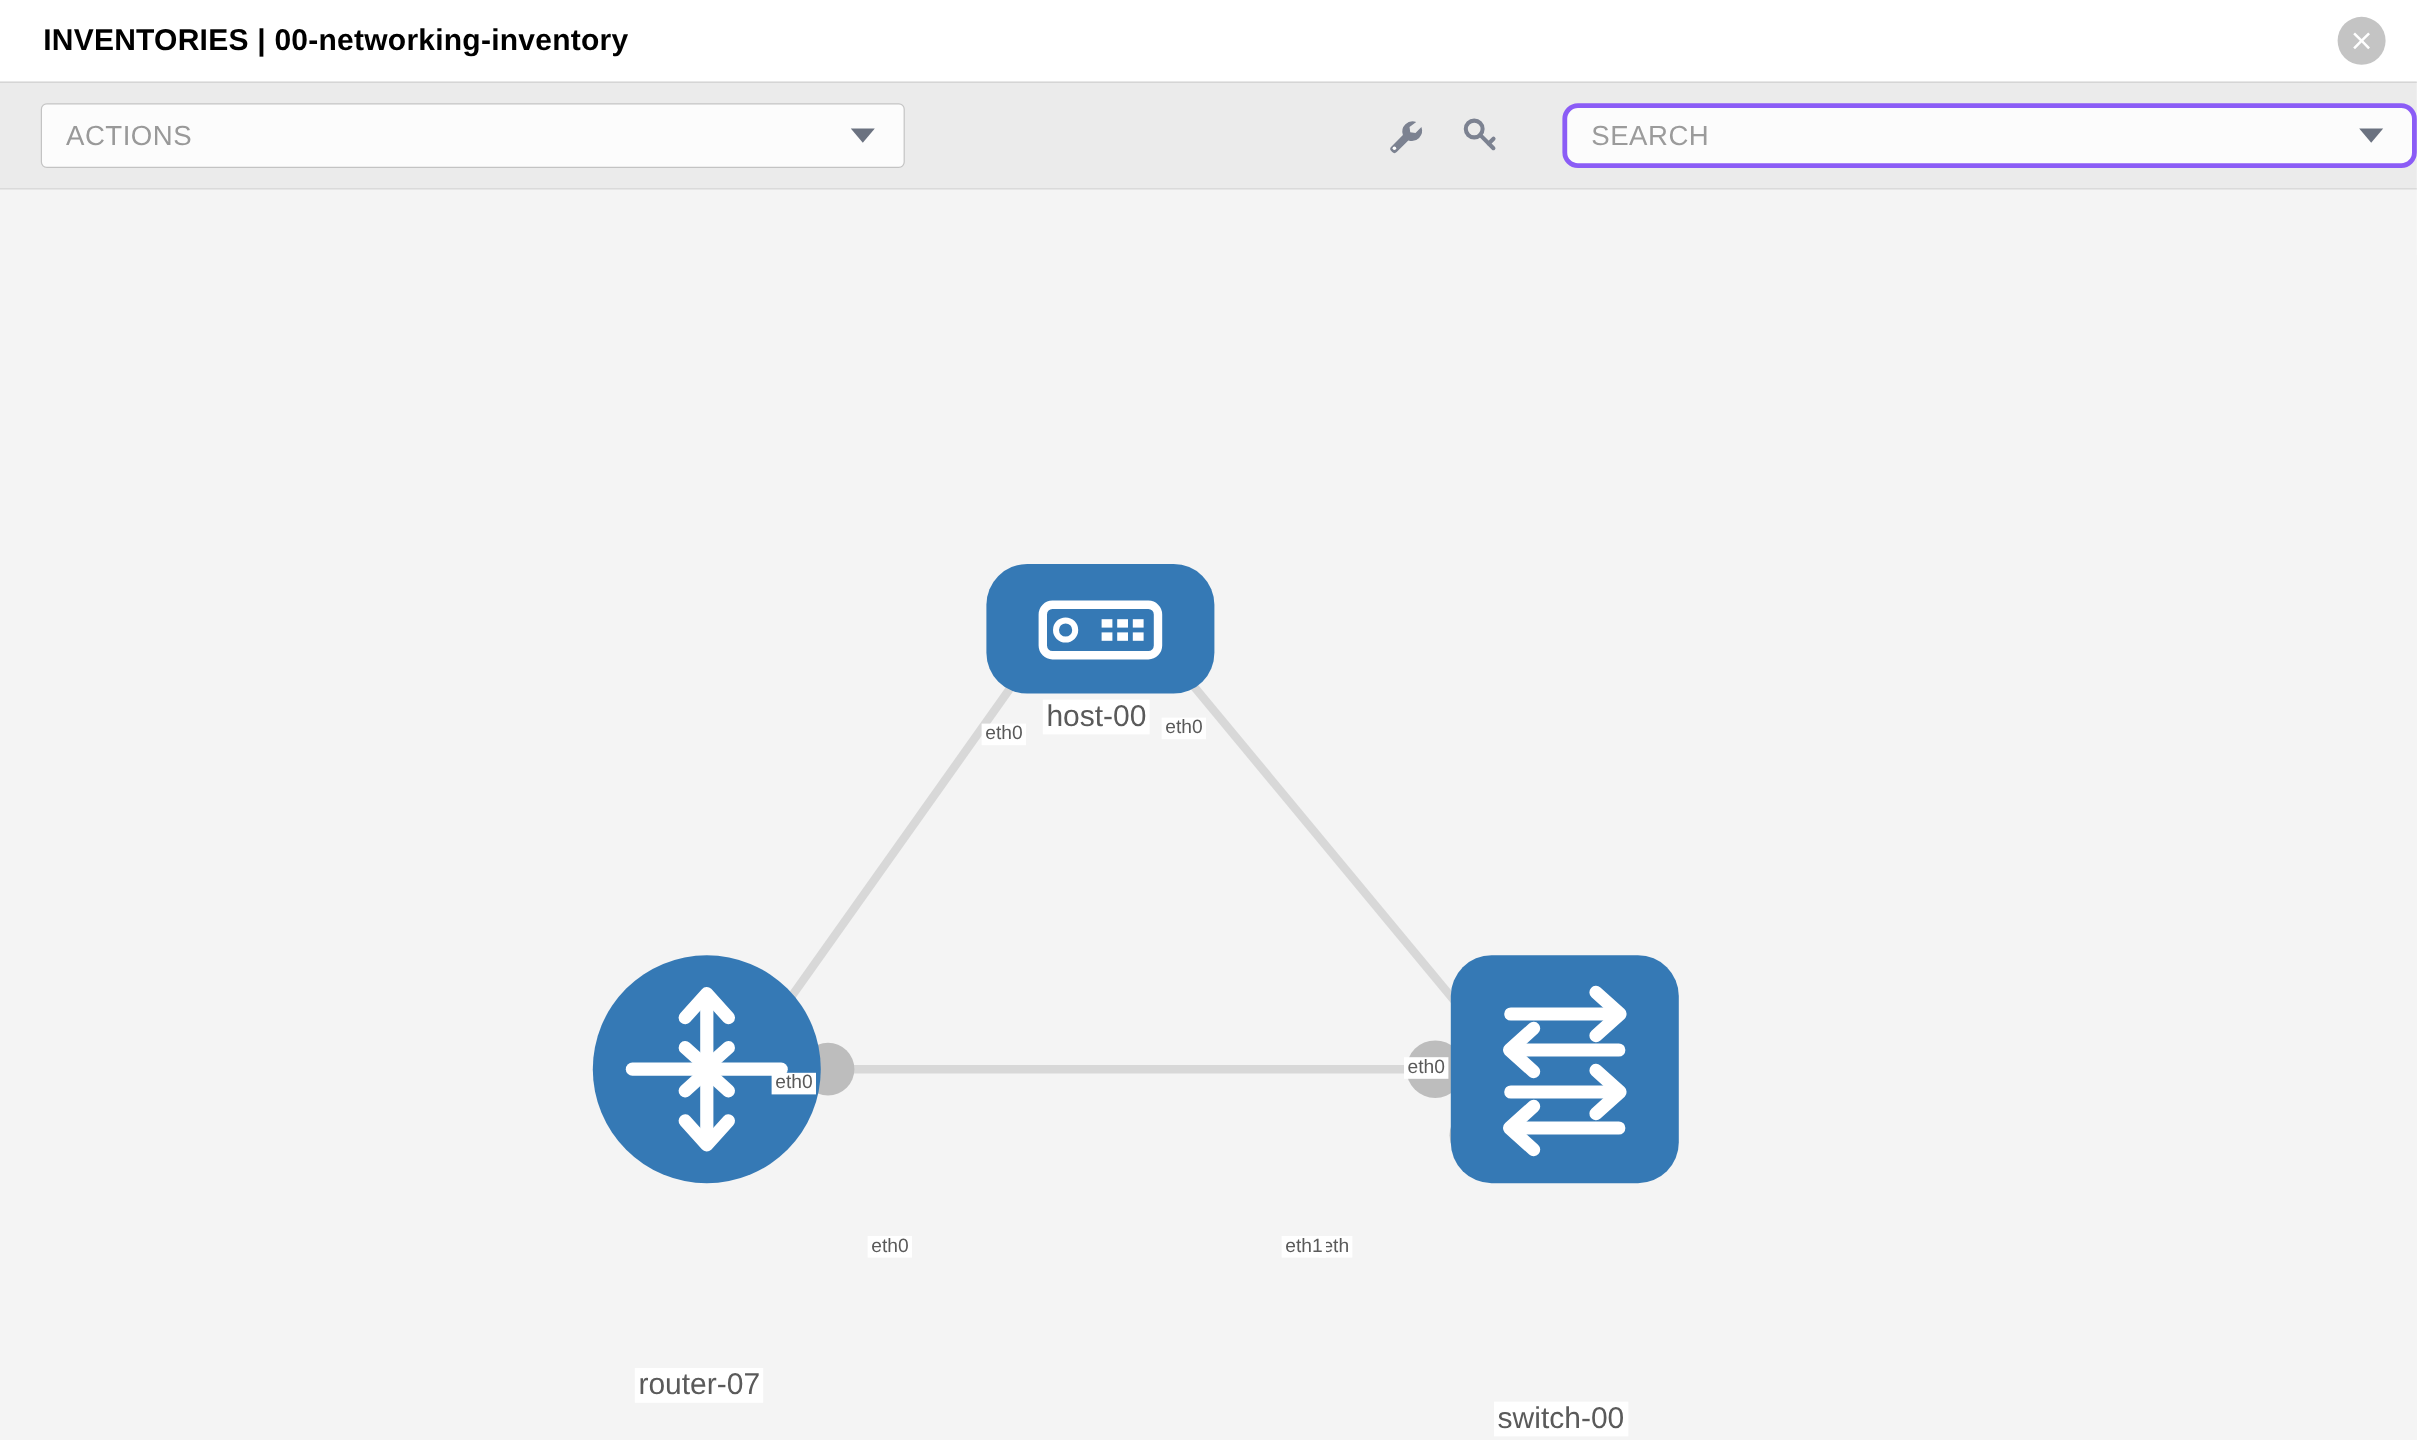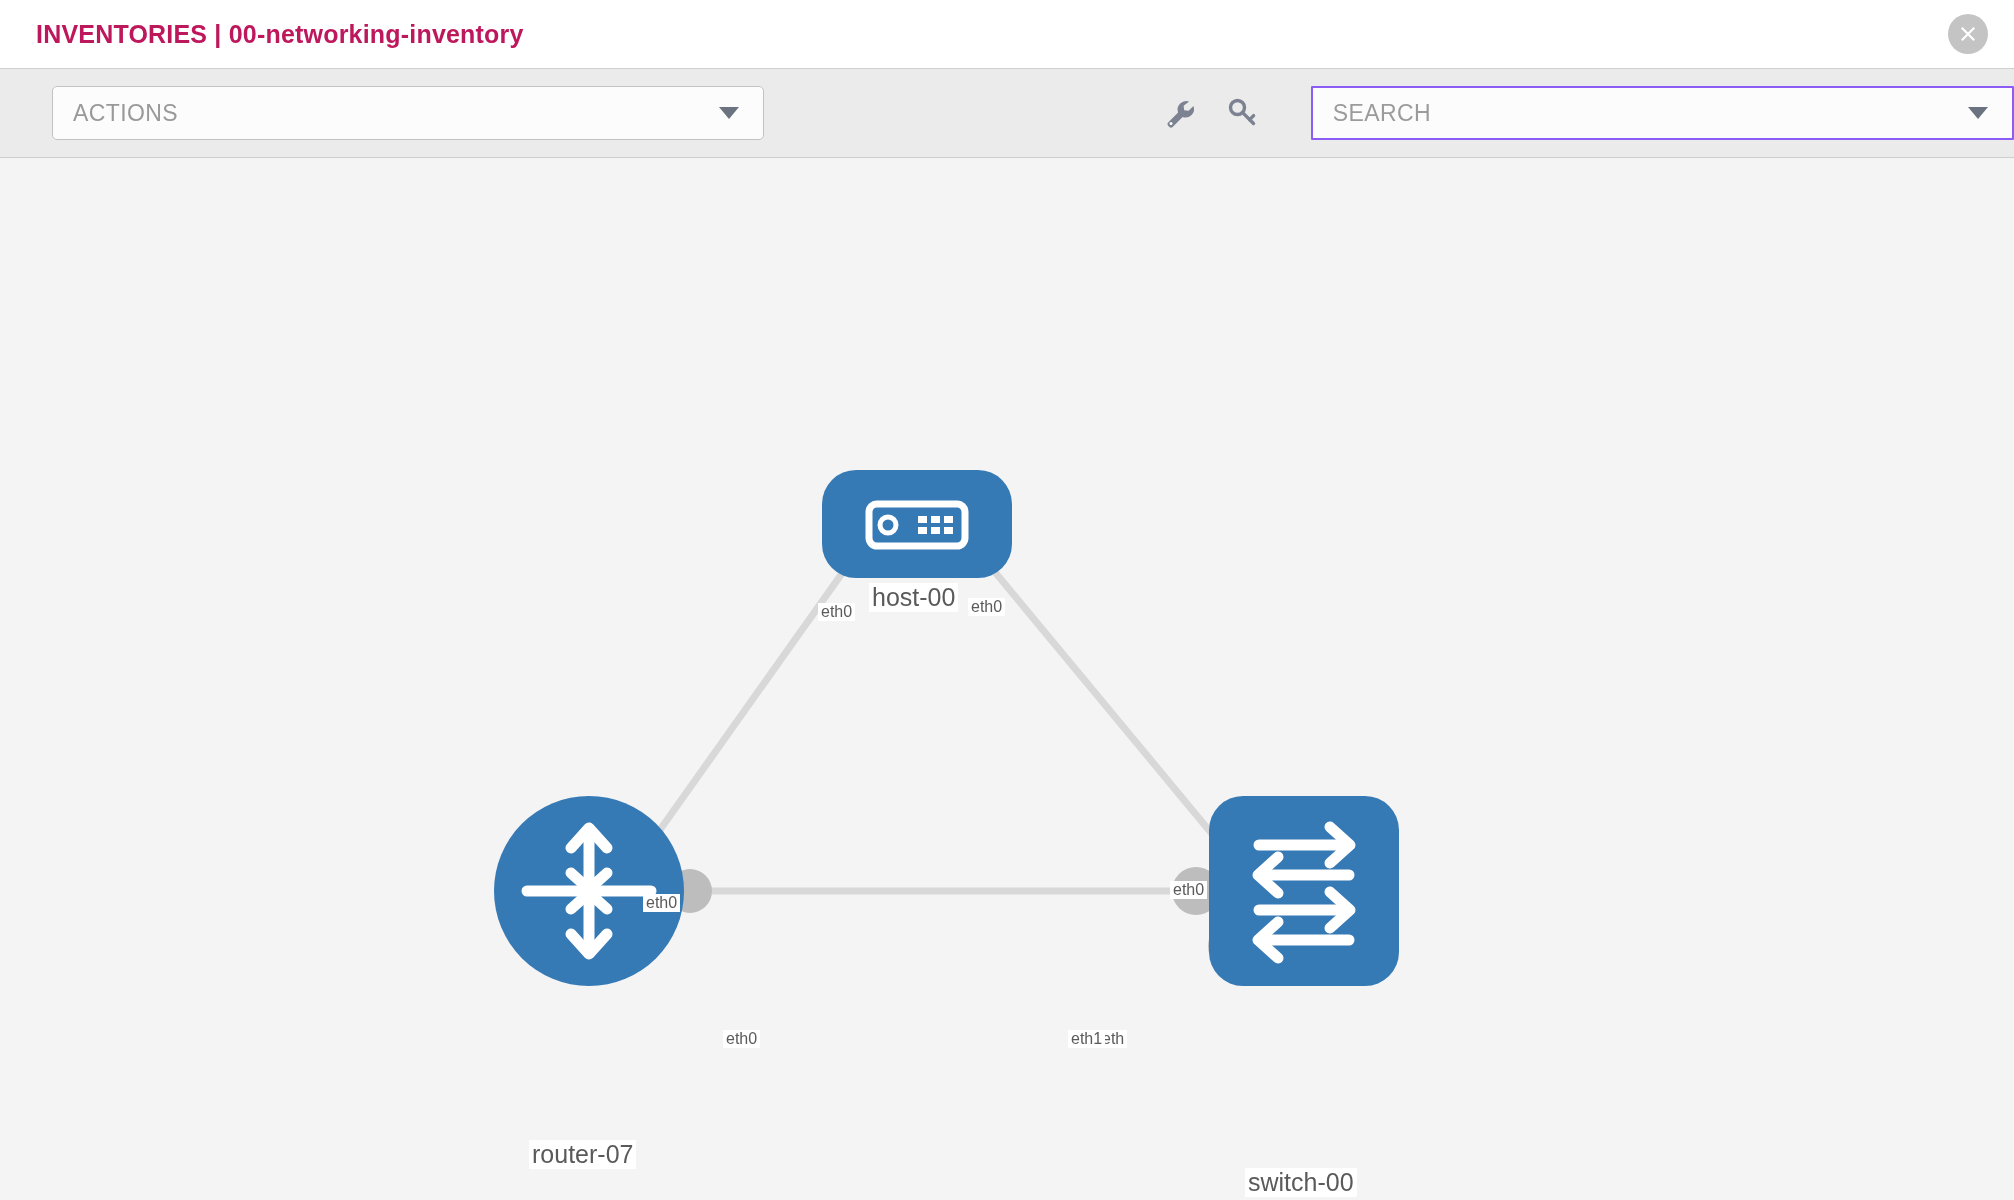--- a/index.html
+++ b/index.html
@@ -19,21 +19,21 @@
     width: 2014px;
     height: 68px;
     background: #ffffff;
     display: flex;
     align-items: center;
   }
   .page-title {
     margin-left: 36px;
     font-size: 25px;
     font-weight: bold;
-    color: #be185d;
+    color: #000000;
     letter-spacing: 0.2px;
     white-space: nowrap;
   }
   .close-btn {
     position: absolute;
     right: 26px;
     top: 14px;
     width: 40px;
     height: 40px;
     border-radius: 50%;
@@ -49,21 +49,20 @@
   .toolbar {
     position: absolute;
     top: 68px; left: 0;
     width: 2014px;
     height: 90px;
     background: #ebebeb;
     border-top: 1px solid #d0d0d0;
     border-bottom: 1px solid #cfcfcf;
     display: flex;
     align-items: center;
-    padding-left: 18px;
   }
   .actions-select {
     margin-left: 34px;
     width: 800px;
     height: 54px;
     background: #fcfcfc;
     border: 1px solid #c3c3c3;
     border-radius: 5px;
     display: flex;
     align-items: center;
@@ -92,22 +91,22 @@
     cursor: pointer;
   }
   .wrench-icon { margin-left: 395px; }
   .key-icon { margin-left: 22px; }
 
   .search-box {
     margin-left: 48px;
     width: 790px;
     height: 54px;
     background: #fcfcfc;
-    border: 2px solid #8b5cf6;
-    border-radius: 1px;
+    border: 4px solid #8b5cf6;
+    border-radius: 13px;
     display: flex;
     align-items: center;
     position: relative;
     cursor: text;
   }
   .search-box .placeholder {
     margin-left: 20px;
     font-size: 23px;
     color: #9b9b9b;
     letter-spacing: 0.4px;

